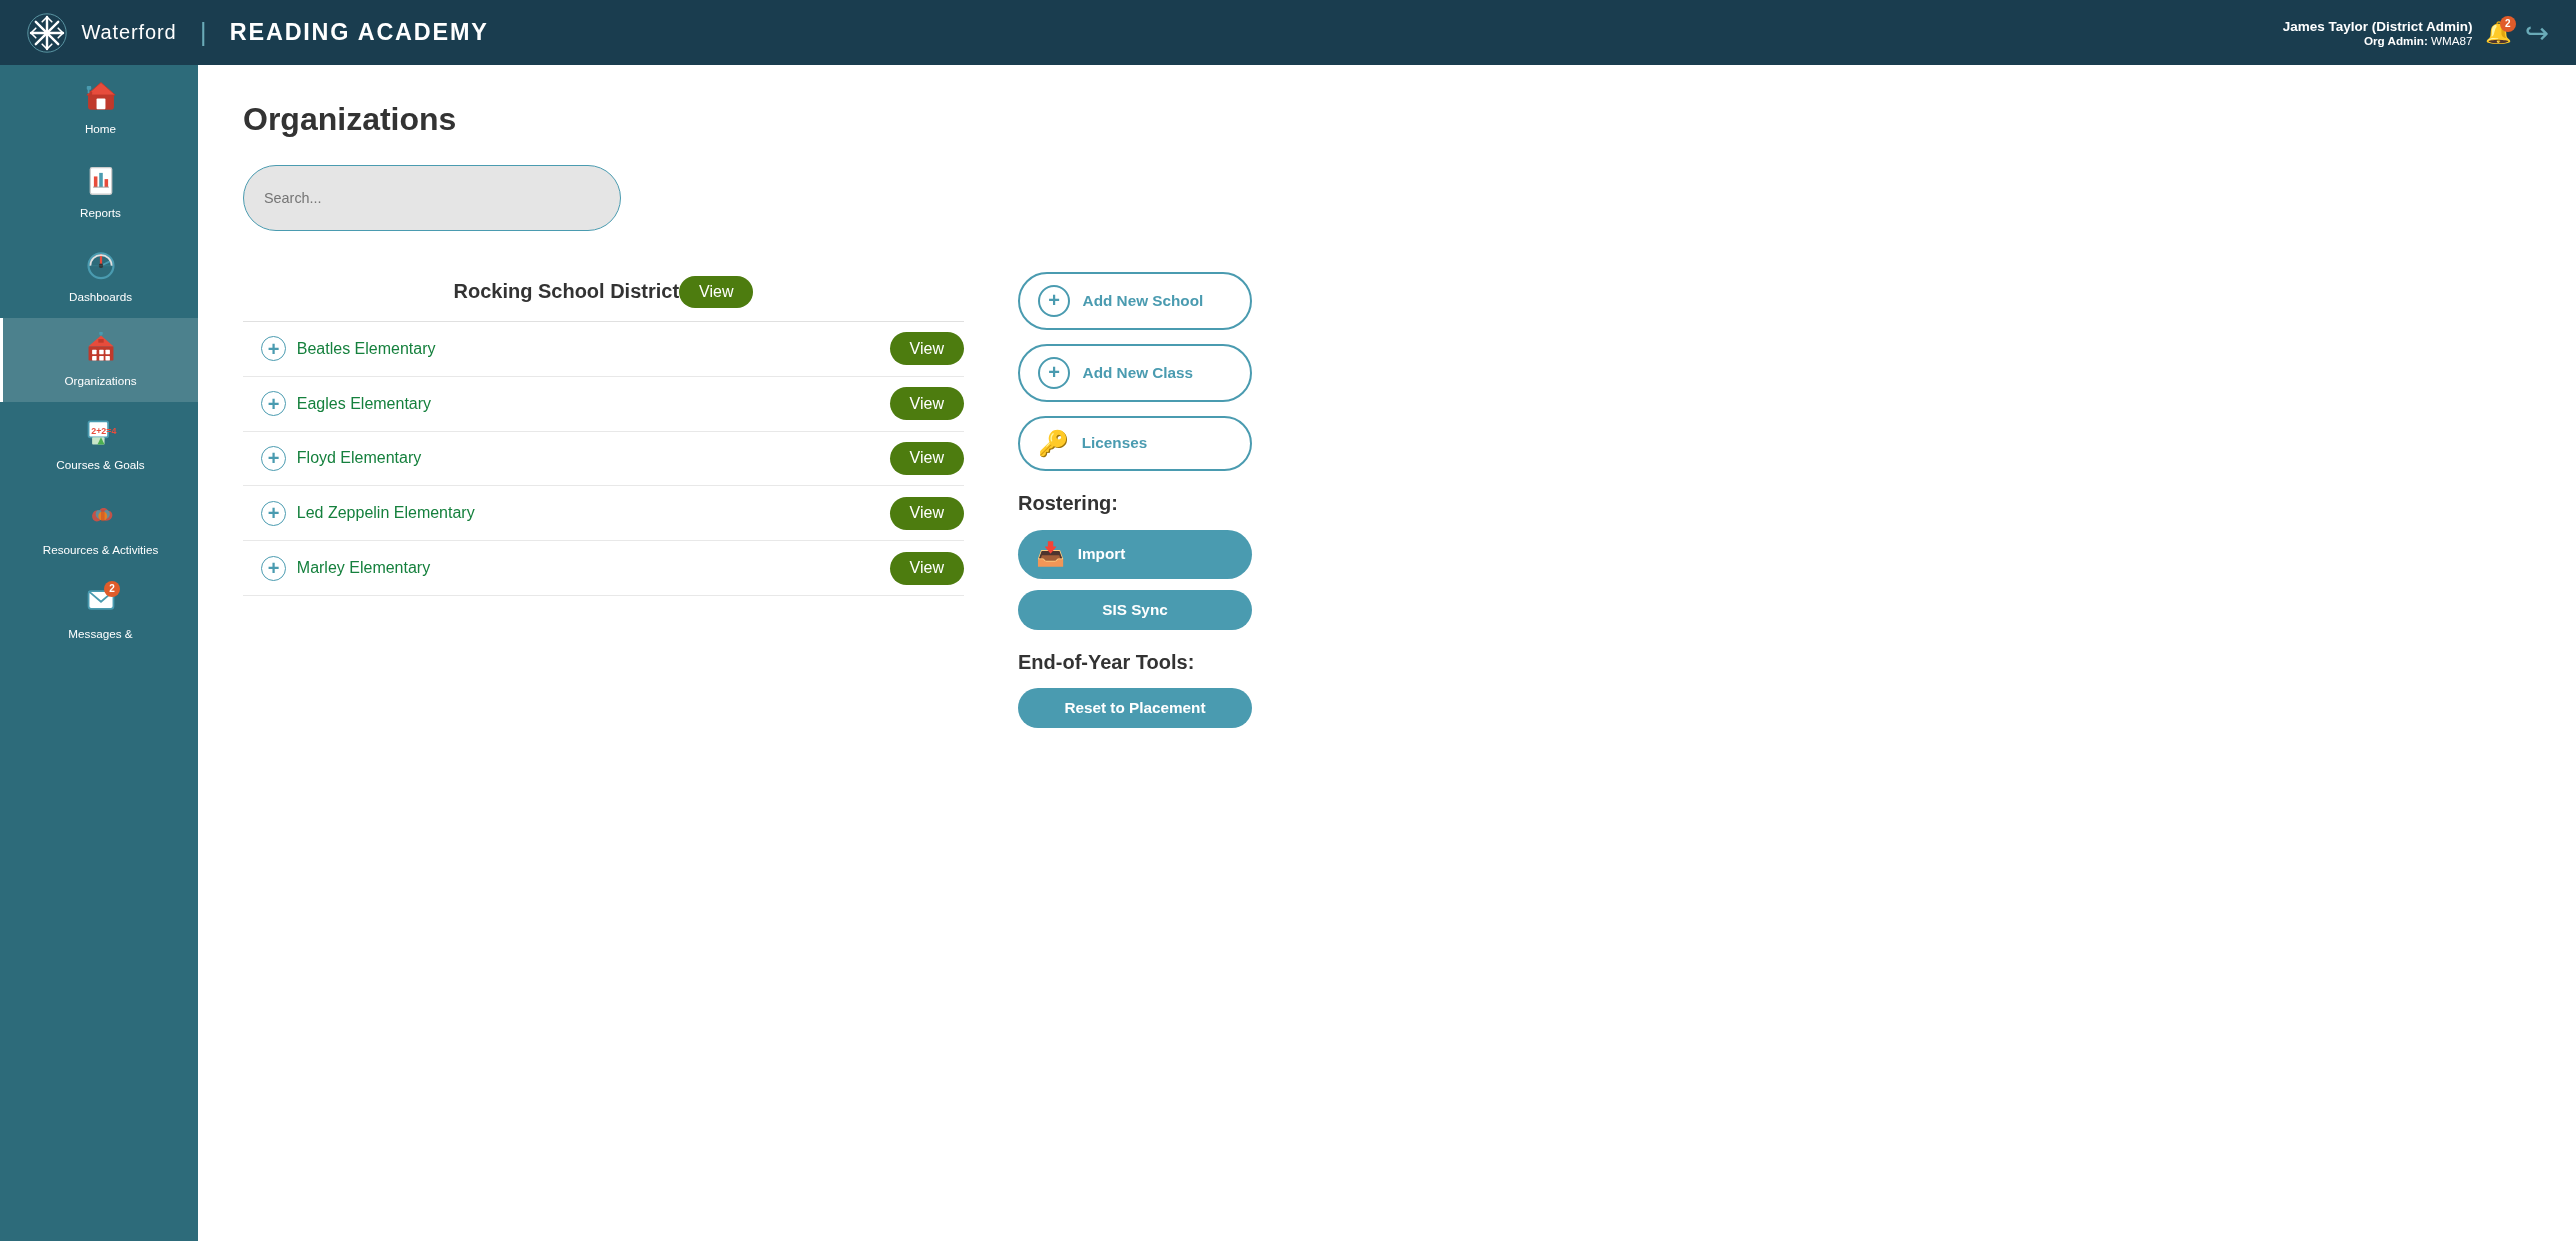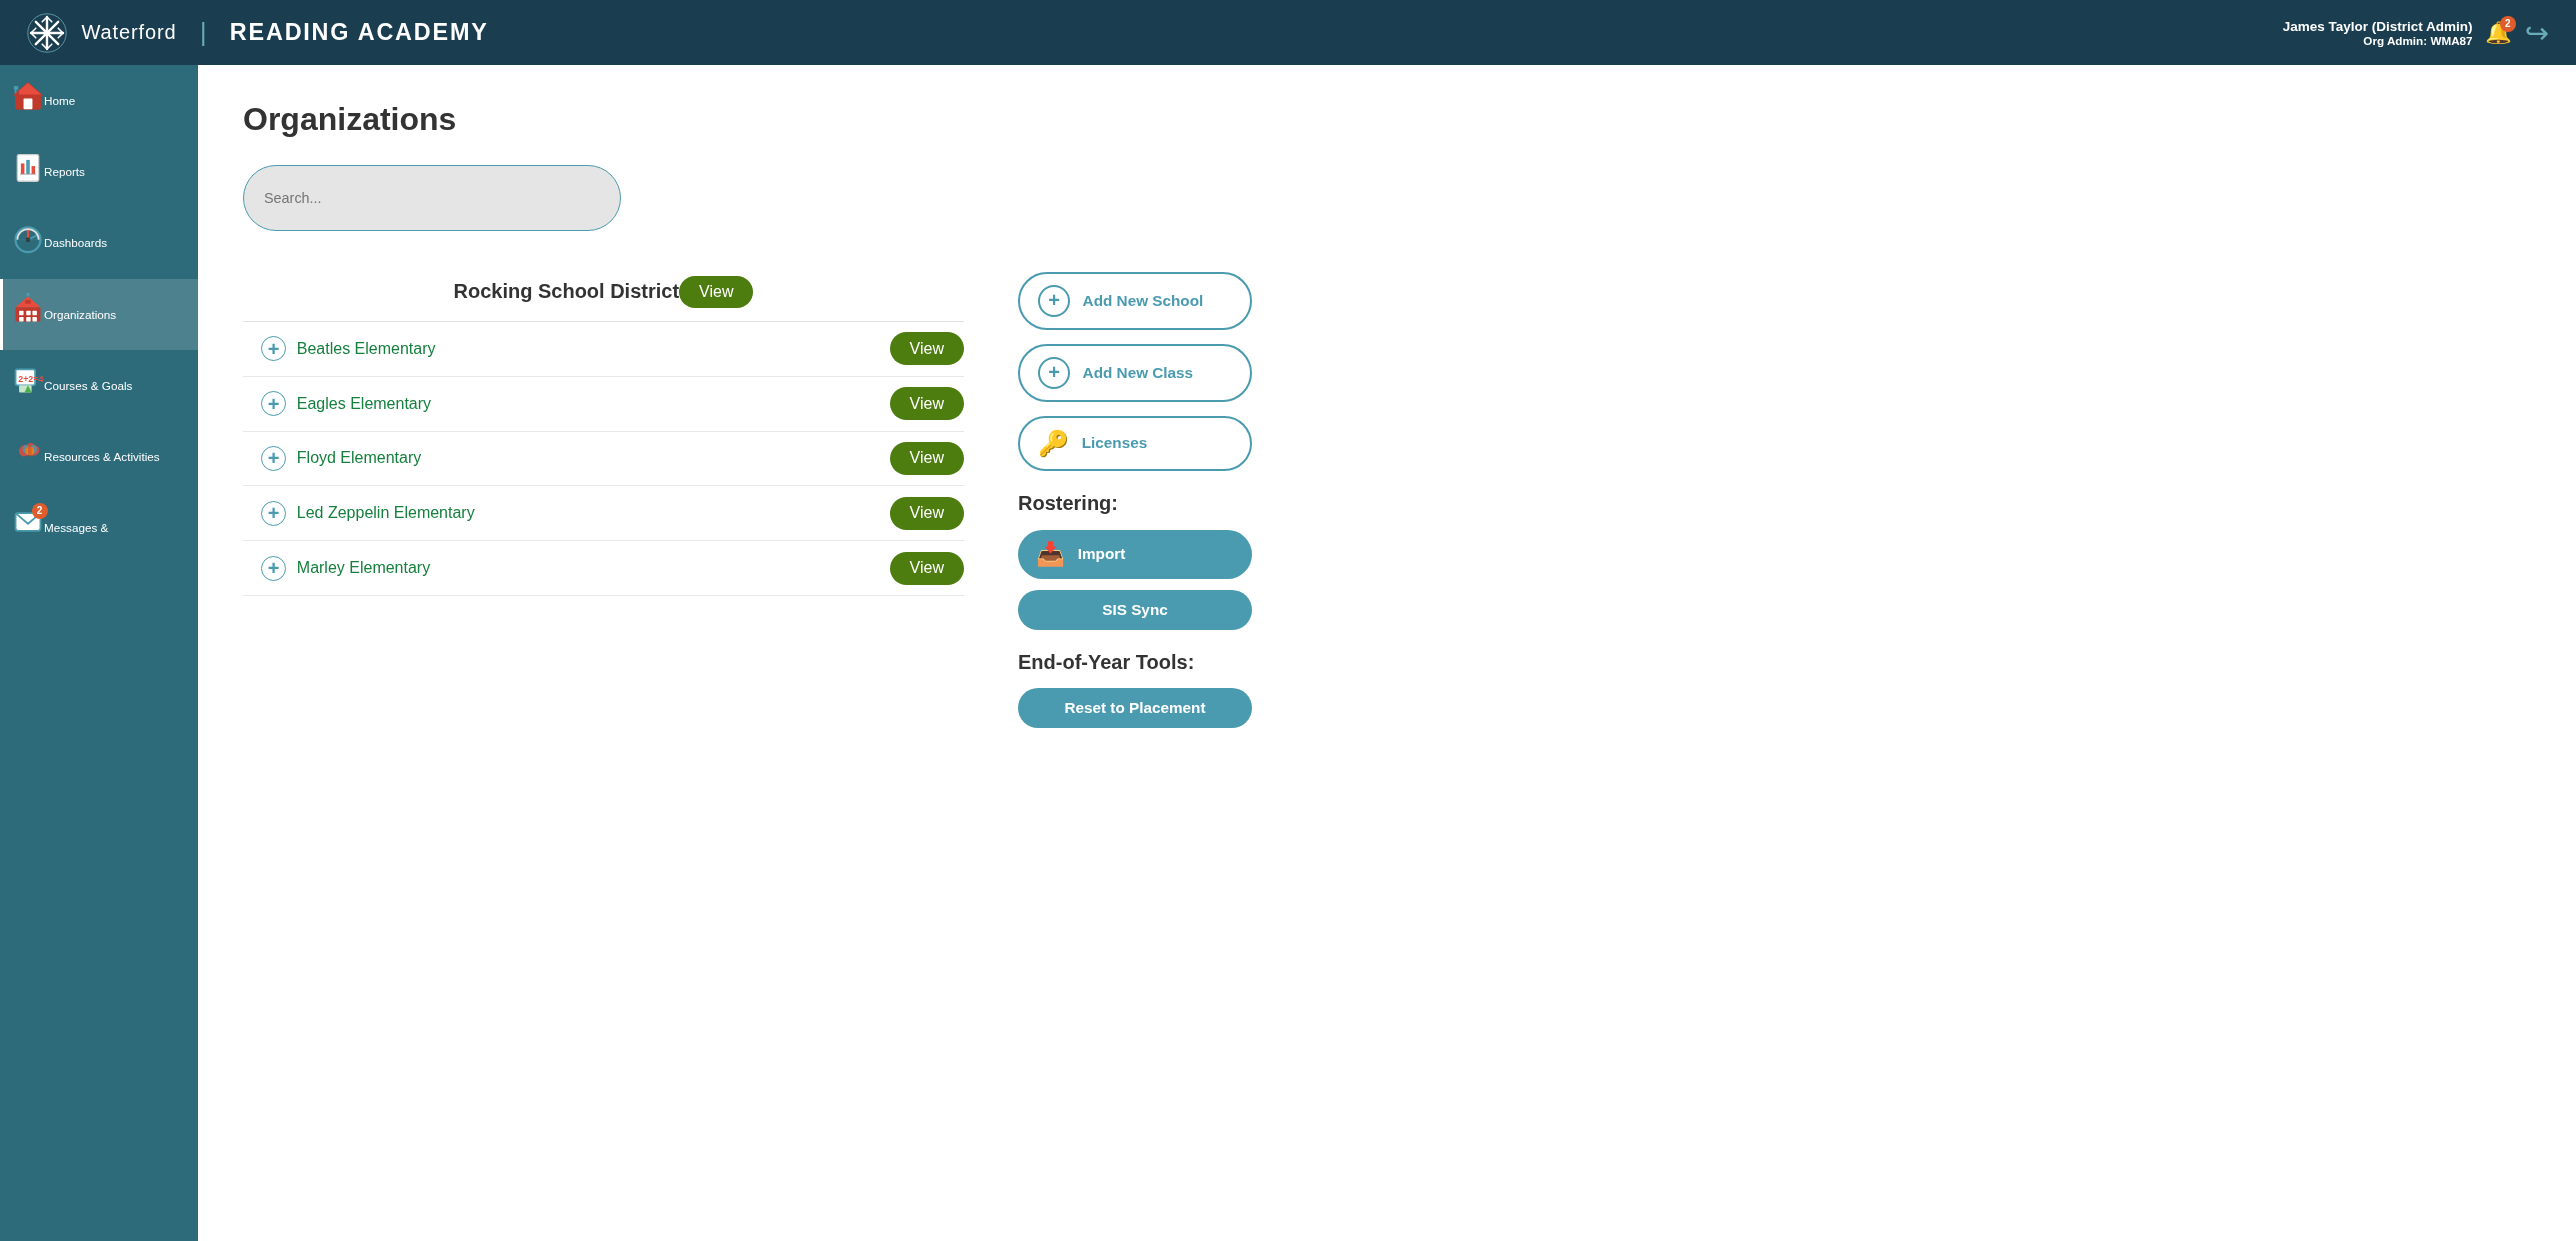--- a/index.html
+++ b/index.html
@@ -100,21 +100,21 @@
     .sidebar {
       background: #2d6b7a;
       width: 198px;
       flex-shrink: 0;
       display: flex;
       flex-direction: column;
       overflow-y: auto;
     }
     .sidebar-item {
       display: flex;
-      flex-direction: row;
+      flex-direction: column;
       align-items: center;
       padding: 14.4px 9px;
       cursor: pointer;
       color: white;
       font-size: 11.7px;
       text-align: center;
       border-left: 3.6px solid transparent;
       transition: background 0.2s;
     }
     .sidebar-item.active {
@@ -316,21 +316,21 @@
       <line x1="45" y1="25" x2="39" y2="31" stroke="white" stroke-width="2" stroke-linecap="round"></line>
     </svg>
     <span class="logo-text">Waterford</span>
     <span class="logo-divider">|</span>
     <span class="logo-academy">READING ACADEMY</span>
   </div>
   <div class="header-right">
     <div class="user-info">
       <div class="user-name">James Taylor (District Admin)</div>
       <div class="org-code">
-        <span>Org Admin:</span> <span style="color:white;font-weight:700;">WMA87</span>
+        <span>Org Admin:</span> <span style="color:white;font-weight:400;">WMA87</span>
       </div>
     </div>
     <button class="notif-btn">
       🔔
       <span class="notif-badge">2</span>
     </button>
     <button class="logout-btn" style="font-size:29px;">↪</button>
   </div>
 </header>
 

